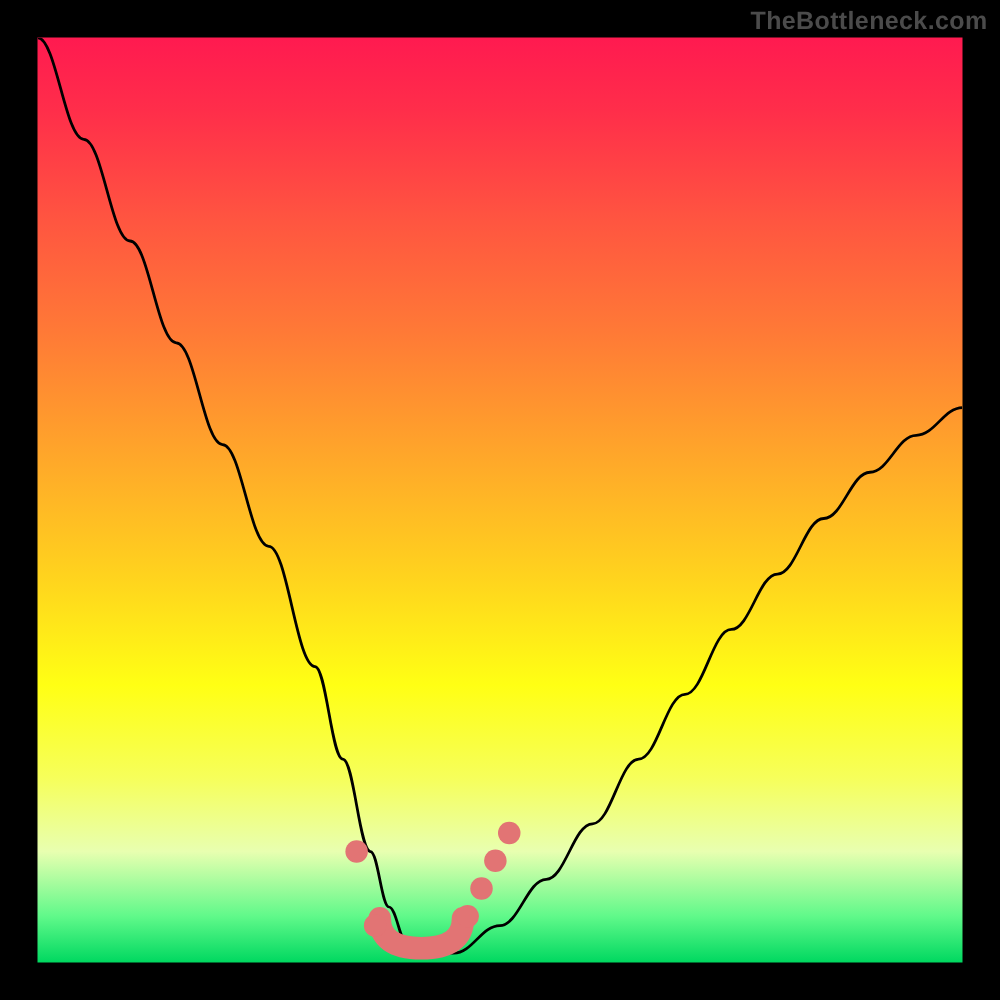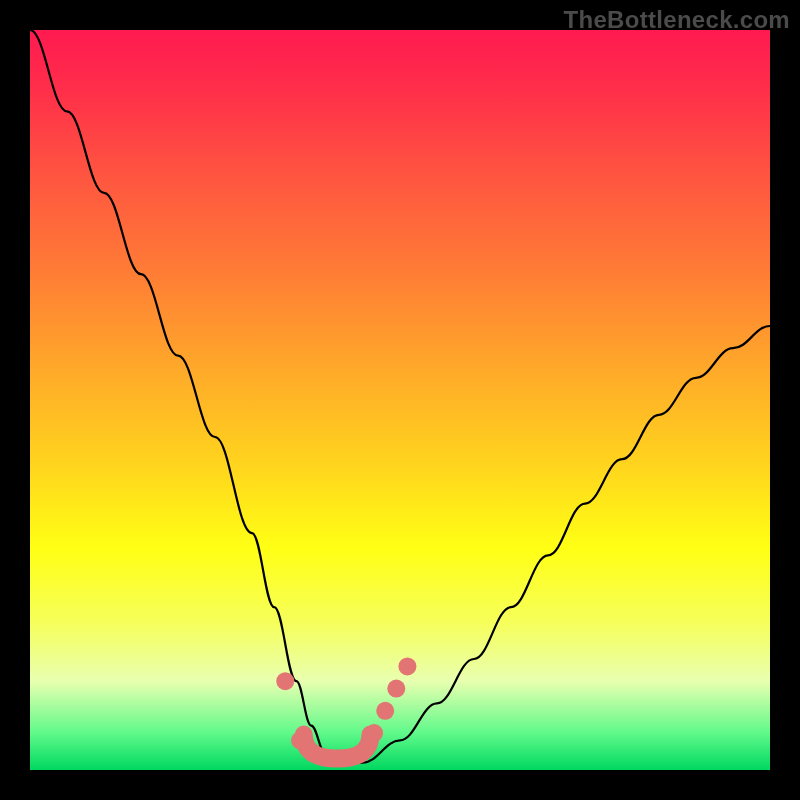--- a/index.html
+++ b/index.html
@@ -11,21 +11,21 @@
       #ff5640 20%,
       #ff7a36 32%,
       #ffa62a 45%,
       #ffd21e 58%,
       #ffff14 70%,
       #f6ff5a 80%,
       #e8ffb0 88%,
       #60f98a 95%,
       #00d860 100%);
   }
-  .watermark{position:absolute;top:6px;right:10px;color:#4b4b4b;font-size:24px;font-weight:600;letter-spacing:.3px}
+  .watermark{position:absolute;top:6px;right:10px;color:#4b4b4b;font-size:20px;font-weight:600;letter-spacing:.3px}
   svg{position:absolute;left:0;top:0}
   .curve{fill:none;stroke:#000;stroke-width:2.2}
   .dot{fill:#e27474}
   .lob{fill:none;stroke:#e27474;stroke-width:18;stroke-linecap:round;stroke-linejoin:round}
 </style>
 </head>
 <body>
 
 <div class="frame">
   <div class="plot">

